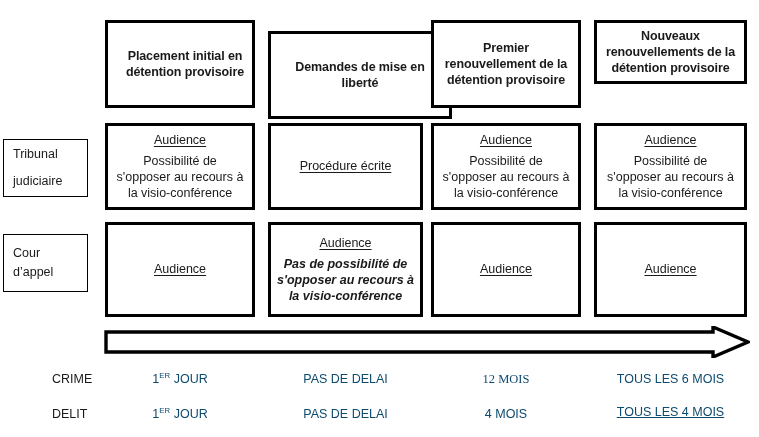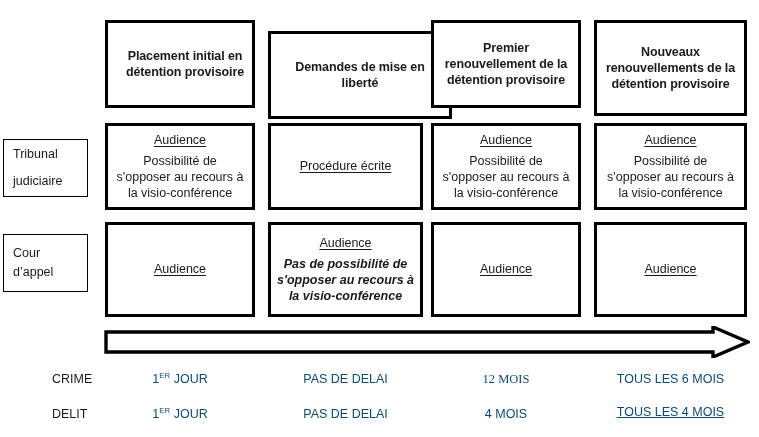--- a/index.html
+++ b/index.html
@@ -141,21 +141,21 @@
     <span class="hdr-line">Demandes de mise en</span>
     <span class="hdr-line">liberté</span>
   </div>
 
   <div class="box header-box" style="left:431px; top:20px; width:150px; height:88px;">
     <span class="hdr-line">Premier</span>
     <span class="hdr-line">renouvellement de la</span>
     <span class="hdr-line">détention provisoire</span>
   </div>
 
-  <div class="box header-box" style="left:594px; top:20px; width:153px; height:96px;">
+  <div class="box header-box" style="left:594px; top:20px; width:153px; height:64px;">
     <span class="hdr-line">Nouveaux</span>
     <span class="hdr-line">renouvellements de la</span>
     <span class="hdr-line">détention provisoire</span>
   </div>
 
   <div class="box row-label-box" style="left:3px; top:139px; width:85px; height:58px;gap:8px;">
     <span class="label-line">Tribunal</span>
     <span class="label-line">judiciaire</span>
   </div>
 

